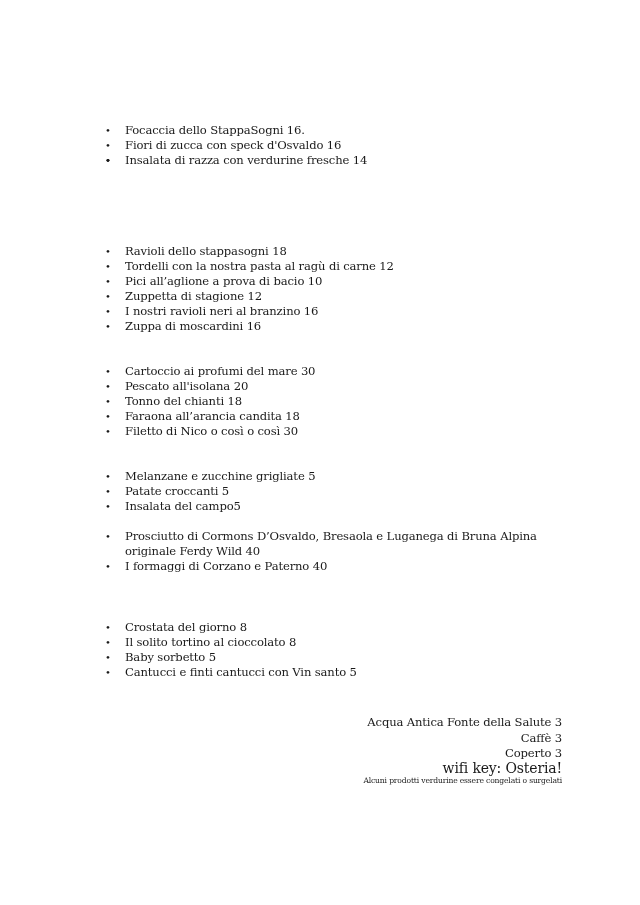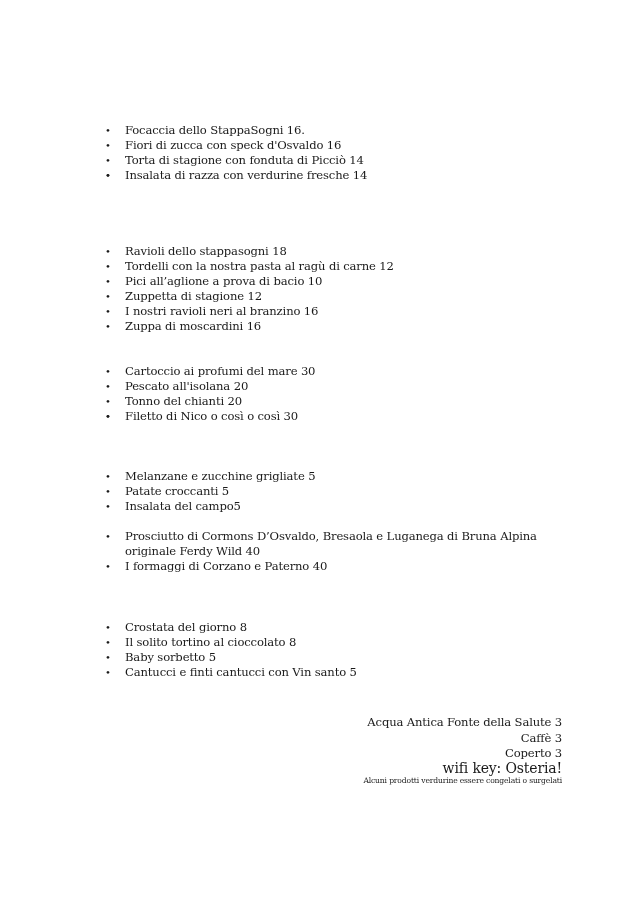--- a/index.html
+++ b/index.html
@@ -73,39 +73,39 @@
     }
   </style>
 </head>
 <body>
 
 <div class="page">
 
   <ul class="section" id="sec-antipasti">
     <li class="item"><span class="bullet">•</span><span>Focaccia dello StappaSogni 16.</span></li>
     <li class="item"><span class="bullet">•</span><span>Fiori di zucca con speck d'Osvaldo 16</span></li>
-    <li class="item"><span class="bullet">•</span><span>Torta di stagione con fonduta di Picciò 14</span></li>
+    <li class="item"><span class="bullet">•</span></li>
     <li class="item"><span class="bullet">•</span></li>
     <li class="item"><span class="bullet">•</span><span>Insalata di razza con verdurine fresche 14</span></li>
   </ul>
 
   <ul class="section" id="sec-primi">
     <li class="item"><span class="bullet">•</span><span>Ravioli dello stappasogni 18</span></li>
     <li class="item"><span class="bullet">•</span><span>Tordelli con la nostra pasta al ragù di carne 12</span></li>
     <li class="item"><span class="bullet">•</span><span>Pici all’aglione a prova di bacio 10</span></li>
     <li class="item"><span class="bullet">•</span><span>Zuppetta di stagione 12</span></li>
     <li class="item"><span class="bullet">•</span><span>I nostri ravioli neri al branzino 16</span></li>
     <li class="item"><span class="bullet">•</span><span>Zuppa di moscardini 16</span></li>
   </ul>
 
   <ul class="section" id="sec-secondi">
     <li class="item"><span class="bullet">•</span><span>Cartoccio ai profumi del mare 30</span></li>
     <li class="item"><span class="bullet">•</span><span>Pescato all'isolana 20</span></li>
-    <li class="item"><span class="bullet">•</span><span>Tonno del chianti 20</span></li>
-    <li class="item"><span class="bullet">•</span></li>
+    <li class="item"><span class="bullet">•</span><span>Tonno del chianti 18</span></li>
+    <li class="item"><span class="bullet">•</span><span>Faraona all’arancia candita 18</span></li>
     <li class="item"><span class="bullet">•</span><span>Filetto di Nico o così o così 30</span></li>
   </ul>
 
   <ul class="section" id="sec-contorni">
     <li class="item"><span class="bullet">•</span><span>Melanzane e zucchine grigliate 5</span></li>
     <li class="item"><span class="bullet">•</span><span>Patate croccanti 5</span></li>
     <li class="item"><span class="bullet">•</span><span>Insalata del campo5</span></li>
   </ul>
 
   <ul class="section" id="sec-salumi">

